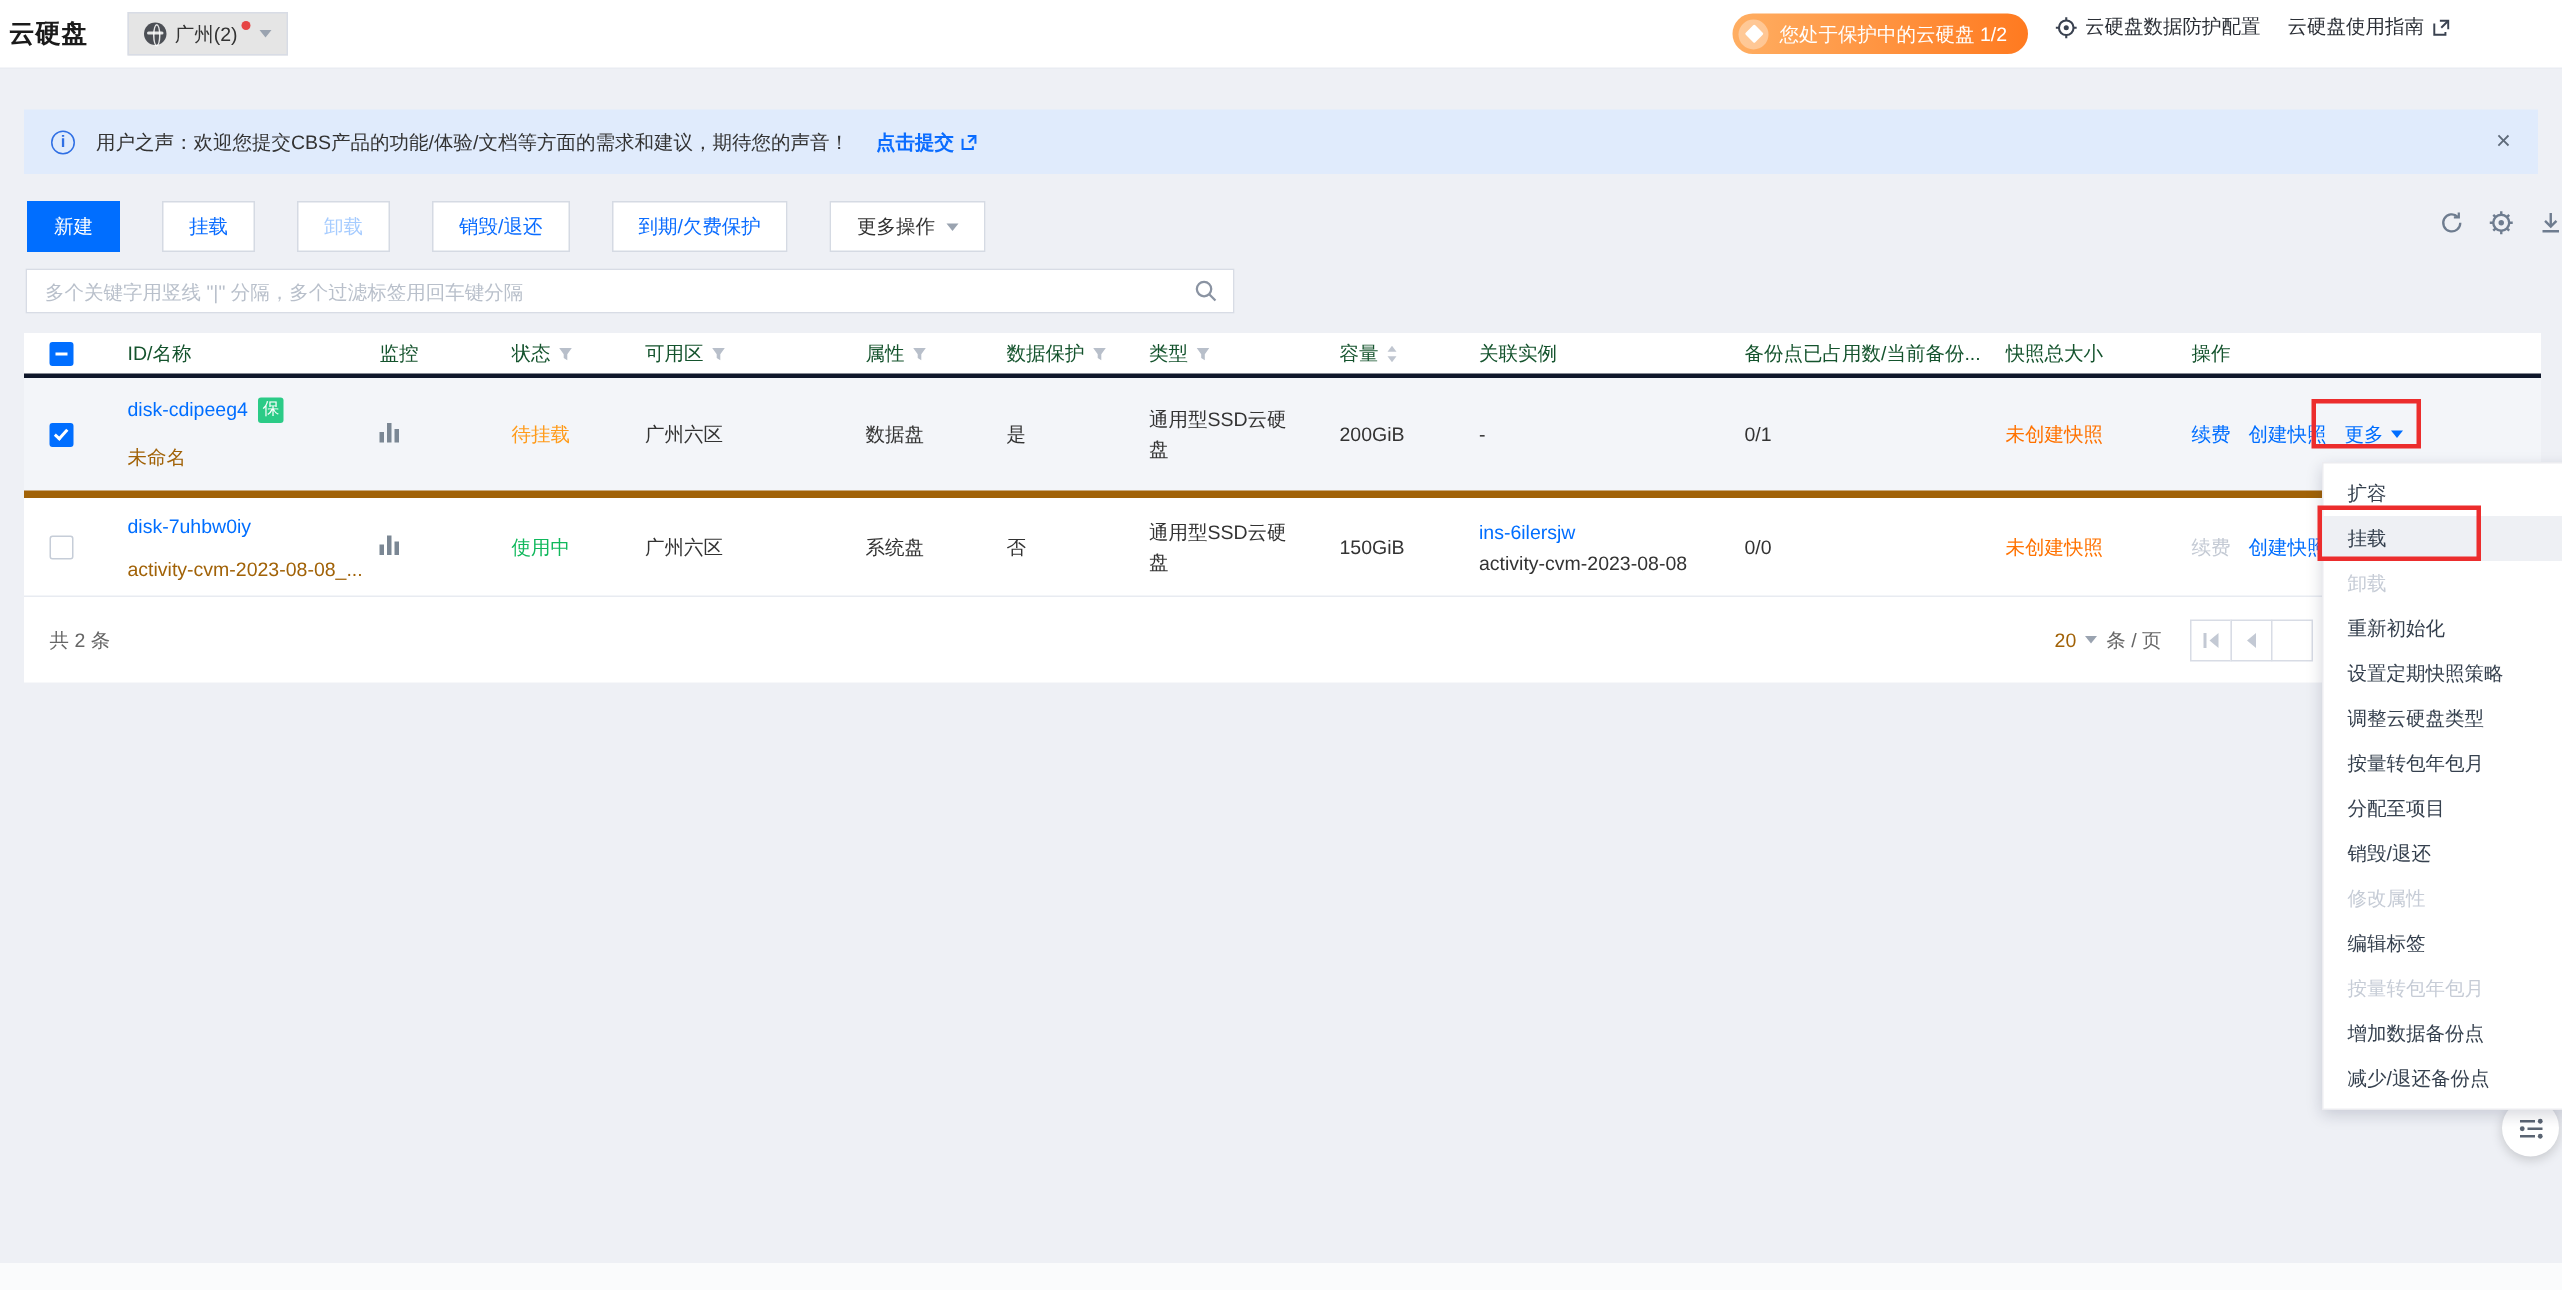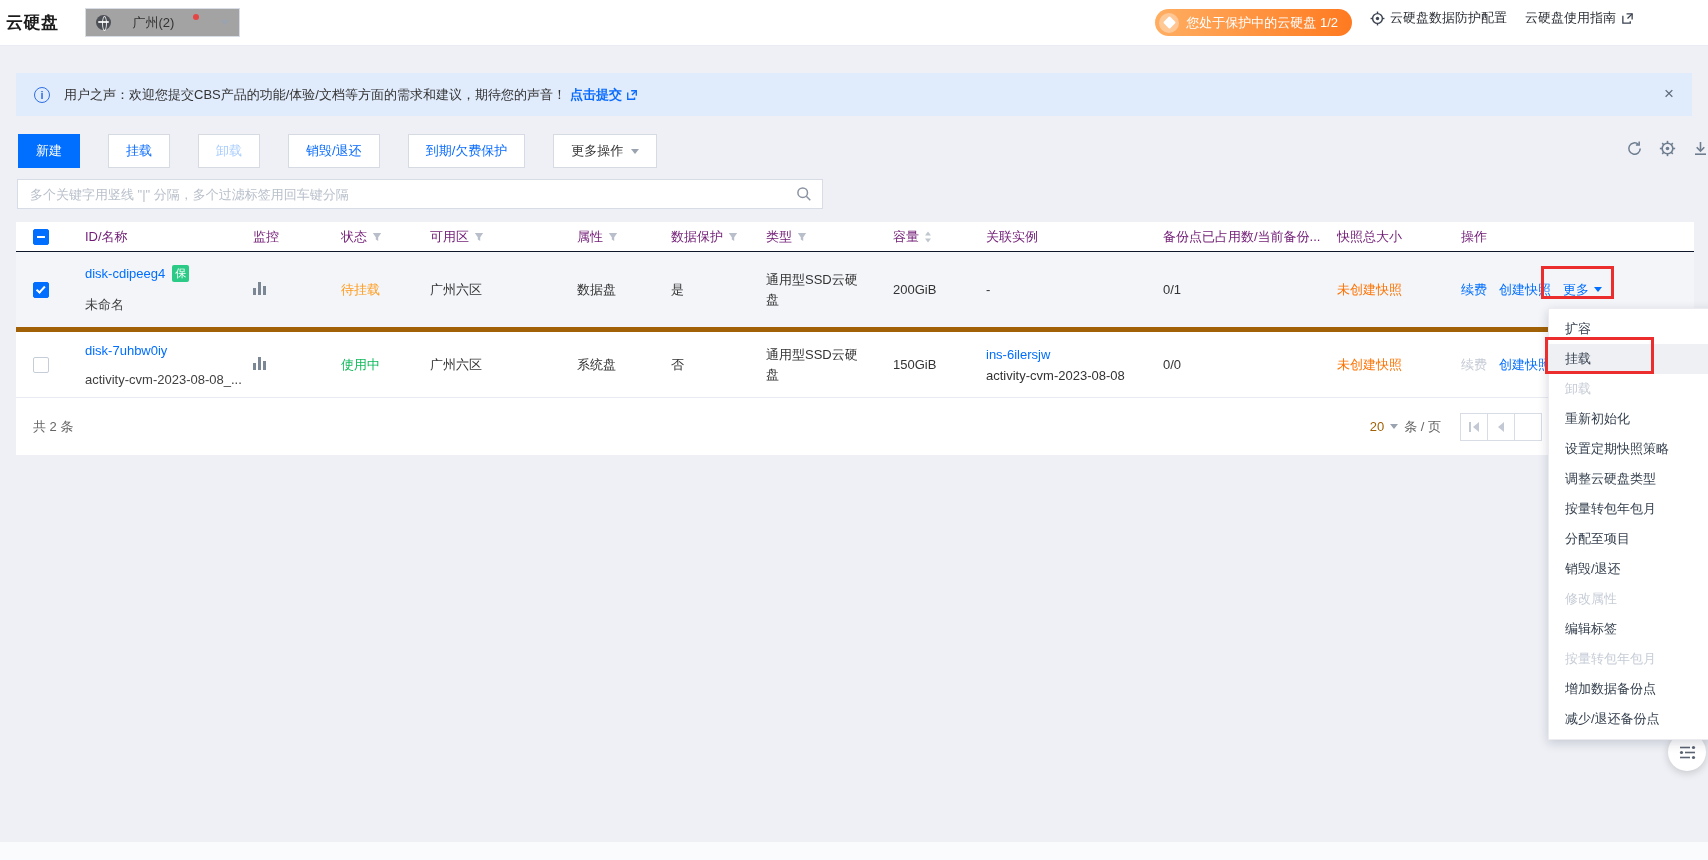--- a/index.html
+++ b/index.html
@@ -4,40 +4,40 @@
 <style>
   *{margin:0;padding:0;box-sizing:border-box}
   html,body{width:1708px;height:860px;overflow:hidden;
     font-family:"Liberation Sans","DejaVu Sans",sans-serif;background:#eef0f5;}
   .stage{position:relative;width:1708px;height:860px;background:#eef0f5;font-size:13px;color:#333}
 
   
   .topbar{position:absolute;left:0;top:0;width:1708px;height:46px;background:#fff;
     border-bottom:1px solid #e9ecf2;display:flex;align-items:center;z-index:5}
   .page-title{font-size:17px;font-weight:bold;color:#1b1b1b;margin-left:6px;letter-spacing:.5px}
-  .region-box{margin-left:26px;height:29px;border:1px solid #d8dce5;background:#a3a3a3;
-    display:flex;align-items:center;gap:22px;padding:0 10px;cursor:pointer}
+  .region-box{margin-left:26px;height:29px;border:1px solid #d8dce5;background:#e5e5e5;
+    display:flex;align-items:center;gap:6px;padding:0 10px;cursor:pointer}
   .globe{width:15px;height:15px;border-radius:50%;background:#4c4f55;position:relative;flex:none}
   .globe:after{content:"";position:absolute;left:2px;top:6px;width:11px;height:2px;background:#fff;opacity:.85;border-radius:1px}
   .globe:before{content:"";position:absolute;left:6px;top:1px;width:3px;height:13px;border-radius:50%;border:1px solid #fff;opacity:.85}
   .red-dot{width:6px;height:6px;border-radius:50%;background:#e64545;align-self:flex-start;margin-top:5px;margin-left:-3px}
   .tri{width:0;height:0;border-left:4px solid transparent;border-right:4px solid transparent;border-top:5px solid #9aa3b0;flex:none}
   .topbar-right{margin-left:auto;margin-right:74px;display:flex;align-items:flex-start;gap:18px}
   .pill{height:27px;border-radius:14px;background:linear-gradient(90deg,#ffae62,#ff7a20);
     color:#fff;display:flex;align-items:center;padding:0 14px 0 4px;gap:7px;cursor:pointer}
   .pill-ico{width:20px;height:20px;border-radius:50%;background:rgba(255,255,255,.35);display:flex;align-items:center;justify-content:center}
   .pill-ico i{display:block;width:9px;height:9px;background:#fff;border-radius:1px;transform:rotate(45deg)}
   .top-link{display:flex;align-items:center;gap:5px;color:#2b2f36;cursor:pointer}
 
   
   .notice{position:absolute;left:16px;top:73px;width:1676px;height:43px;background:#e0ebfc;
     display:flex;align-items:center;z-index:4}
   .info-ico{width:16px;height:16px;border-radius:50%;border:1.6px solid #2f6fe4;color:#2f6fe4;
     font-size:11px;font-weight:bold;display:flex;align-items:center;justify-content:center;margin:0 14px 0 18px;flex:none;font-style:normal}
-  .notice-link{color:#0a6cff;font-weight:bold;margin-left:4px;cursor:pointer;display:flex;align-items:center;gap:4px}
+  .notice-link{color:#0a6cff;font-weight:bold;margin-left:18px;cursor:pointer;display:flex;align-items:center;gap:4px}
   .notice-close{position:absolute;right:18px;top:11px;font-size:17px;color:#5f6b7a;cursor:pointer;line-height:20px}
 
   
   .toolbar{position:absolute;left:18px;top:134px;display:flex;gap:28px;z-index:3}
   .btn{height:34px;min-width:56px;padding:0 17px;background:#fff;border:1px solid #d5dae3;
     display:flex;align-items:center;justify-content:center;gap:8px;font-size:13px;color:#0a6cff;cursor:pointer;white-space:nowrap}
   .btn-primary{background:#006eff;border-color:#006eff;color:#fff}
   .btn-disabled{color:rgba(0,110,255,.35);cursor:default}
   .btn-neutral{color:#333}
   .tool-icons{position:absolute;left:1626px;top:140px;display:flex;gap:16px;z-index:3}
@@ -48,33 +48,33 @@
     border:1px solid #d8dce5;display:flex;align-items:center;z-index:3}
   .search input{flex:1;height:100%;border:none;outline:none;padding:0 12px;font-size:13px;color:#333;
     font-family:"Liberation Sans","DejaVu Sans",sans-serif;background:transparent}
   .search input::placeholder{color:#b9c0cb}
   .search .mag{margin-right:10px;flex:none;cursor:pointer}
 
   
   .card{position:absolute;left:16px;top:222px;width:1678px;background:#fff;z-index:2}
   .trow{display:grid;align-items:center;
     grid-template-columns:69px 168px 88px 89px 147px 94px 95px 127px 93px 177px 174px 124px auto}
-  .thead{height:30px;color:#701a75;border-bottom:1px solid #0f172a}
+  .thead{height:30px;color:#14532d;border-bottom:3px solid #0f172a}
   .th{display:flex;align-items:center;gap:5px;white-space:nowrap;overflow:hidden}
   .th .funnel,.th .sorter{flex:none}
   .cell-check{padding-left:17px}
   .cbx{width:16px;height:16px;border:1px solid #c6cdd8;background:#fff;border-radius:2px;display:flex;align-items:center;justify-content:center;cursor:pointer}
   .cbx.semi{background:#006eff;border-color:#006eff}
   .cbx.semi i{display:block;width:8px;height:2px;background:#fff}
   .cbx.on{background:#006eff;border-color:#006eff}
   .cbx.on i{display:block;width:9px;height:5px;border-left:2px solid #fff;border-bottom:2px solid #fff;transform:rotate(-48deg) translate(0,-1px)}
   .row1{height:80px;background:#f3f5f9;border-bottom:5px solid #a16207}
   .row2{height:66px;background:#fff;border-bottom:1px solid #e8ebf1}
   .link{color:#006eff;cursor:pointer;white-space:nowrap}
-  .idcell .sub{color:#404040;margin-top:14px;white-space:nowrap;overflow:hidden;text-overflow:ellipsis;padding-right:8px}
+  .idcell .sub{color:#a16207;margin-top:14px;white-space:nowrap;overflow:hidden;text-overflow:ellipsis;padding-right:8px}
   .badge{display:inline-block;width:17px;height:17px;line-height:17px;text-align:center;background:#2bcb87;
     color:#fff;font-size:11px;border-radius:2px;margin-left:7px;vertical-align:1px}
   .bars{display:inline-flex;align-items:flex-end;gap:2px;height:13px;cursor:pointer}
   .bars i{display:block;width:3px;background:#7b8794}
   .st-amber{color:#ff9b1a}.st-green{color:#10b85c}.st-orange{color:#ff7200}
   .typewrap{display:inline-block;max-width:100px;line-height:20px;word-break:break-all}
   .ops{display:flex;align-items:flex-start;gap:12px;white-space:nowrap}
   .ops .more{display:flex;align-items:center;gap:5px}
   .ops .tri-b{border-top-color:#006eff}
   .op-disabled{color:#c4cad4;cursor:default}

